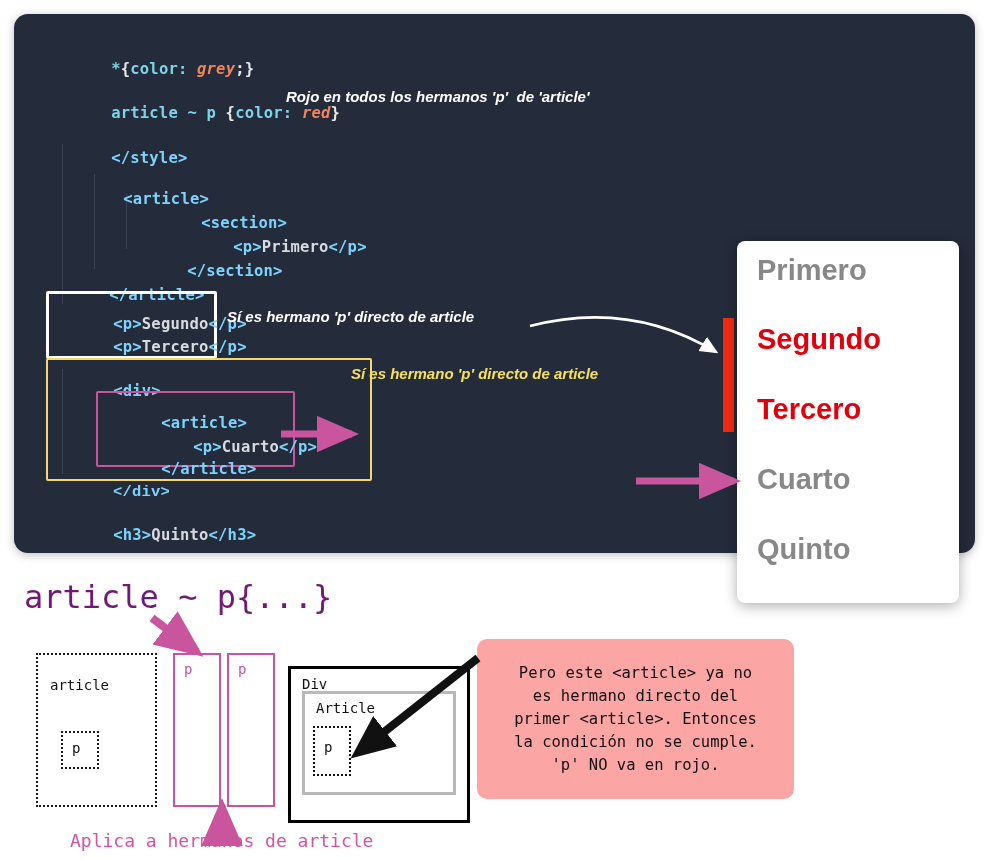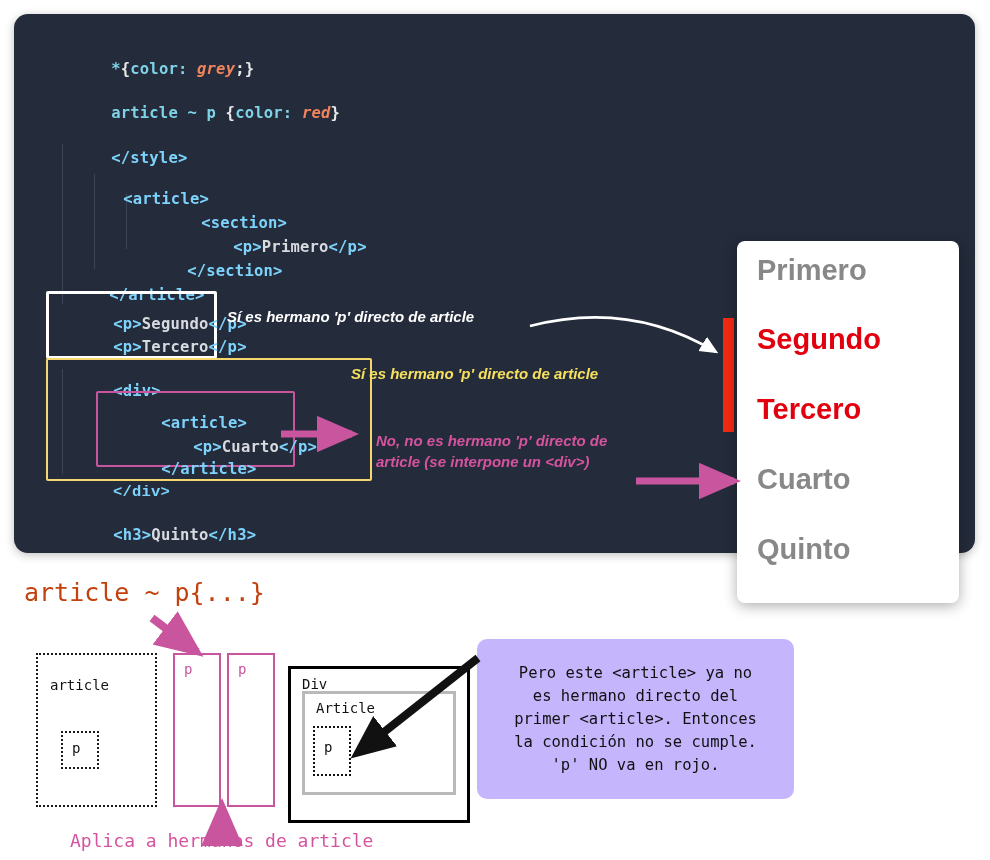--- a/index.html
+++ b/index.html
@@ -61,21 +61,21 @@
     font-family:"Liberation Sans",sans-serif;
     font-weight:700;font-size:29px;white-space:pre;
   }
   .out-grey{color:#888888;}
   .out-red{color:#e2000f;}
 
   
   #selector-title{
     position:absolute;left:24px;top:578px;
     font-family:"DejaVu Sans Mono","Liberation Mono",monospace;
-    font-size:25px;color:#c2410c;white-space:pre;
+    font-size:32px;color:#701a75;white-space:pre;
   }
   #body-box{
     position:absolute;left:24px;top:622px;width:498px;height:192px;
     border:3px dotted #1a1a1a;
   }
   .dlabel{
     position:absolute;
     font-family:"DejaVu Sans Mono","Liberation Mono",monospace;
     font-size:14px;color:#111111;white-space:pre;
   }
@@ -88,21 +88,21 @@
     border:2.5px solid #c8559d;
   }
   .pbox .dlabel{color:#c8559d;}
 
   #div-box{position:absolute;left:288px;top:666px;width:176px;height:151px;border:3px solid #000000;}
   #article2-box{position:absolute;left:302px;top:691px;width:148px;height:98px;border:3px solid #b9b9b9;}
   #p2-box{position:absolute;left:313px;top:726px;width:34px;height:46px;border:2px dotted #111111;}
 
   #tooltip{
     position:absolute;left:477px;top:639px;width:317px;height:160px;
-    background:#c4b5fd;border-radius:10px;
+    background:#fca5a5;border-radius:10px;
     display:flex;align-items:center;justify-content:center;
   }
   #tooltip-text{
     font-family:"DejaVu Sans Mono","Liberation Mono",monospace;
     font-size:15.5px;line-height:23px;color:#111111;
     text-align:center;white-space:pre-line;
   }
   #bottom-caption{
     position:absolute;left:70px;top:830px;
     font-family:"DejaVu Sans Mono","Liberation Mono",monospace;
@@ -122,20 +122,21 @@
     <div class="guide" style="left:112px;top:180px;height:55px;"></div>
     <div class="guide" style="left:48px;top:355px;height:105px;"></div>
 
     <div class="code" style="left:40px;top:28px;">
       <span class="t-sel">*</span><span class="t-brace">{</span><span class="t-prop">color: </span><span class="t-val">grey</span><span class="t-brace">;</span><span class="t-brace">}</span>
     </div>
 
     <div class="code" style="left:40px;top:72px;">
       <span class="t-sel">article ~ p </span><span class="t-brace">{</span><span class="t-prop">color: </span><span class="t-val">red</span><span class="t-brace">}</span>
     </div>
+    <div class="note note-white" style="left:272px;top:74px;">Rojo en todos los hermanos 'p'  de 'article'</div>
 
     <div class="code" style="left:40px;top:117px;">
       <span class="t-tag">&lt;/style&gt;</span>
     </div>
 
     <div class="code" style="left:52px;top:158px;">
       <span class="t-tag">&lt;article&gt;</span>
     </div>
     <div class="code" style="left:130px;top:182px;">
       <span class="t-tag">&lt;section&gt;</span>
@@ -172,22 +173,20 @@
     <div class="code" style="left:122px;top:406px;">
       <span class="t-tag">&lt;p&gt;</span><span class="t-text">Cuarto</span><span class="t-tag">&lt;/p&gt;</span>
     </div>
     <div class="code" style="left:90px;top:428px;">
       <span class="t-tag">&lt;/article&gt;</span>
     </div>
     <div class="code" style="left:42px;top:451px;font-family:Liberation Mono, monospace;">
       <span class="t-tag">&lt;/div&gt;</span>
     </div>
 
-    <div class="note note-pink" style="left:362px;top:416px;line-height:21px;">No, no es hermano 'p' directo de
-article (se interpone un &lt;div&gt;)</div>
 
     <div class="code" style="left:42px;top:494px;">
       <span class="t-tag">&lt;h3&gt;</span><span class="t-text">Quinto</span><span class="t-tag">&lt;/h3&gt;</span>
     </div>
   </div>
 
   <div class="redbar" style="left:723px;top:318px;width:11px;height:114px;"></div>
 
   <div id="output-panel">
     <div class="out-line out-grey" style="top:13px;">Primero</div>

